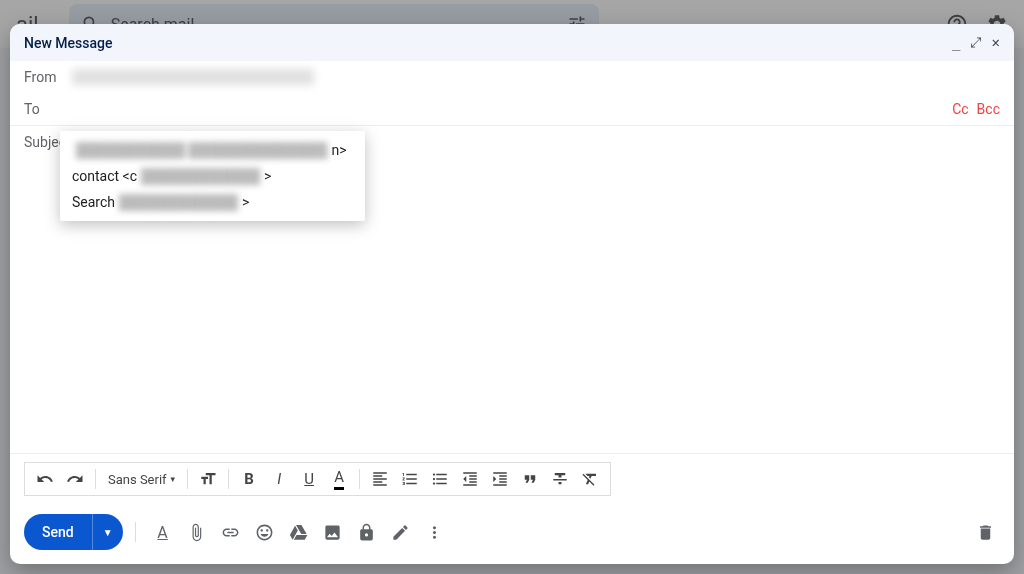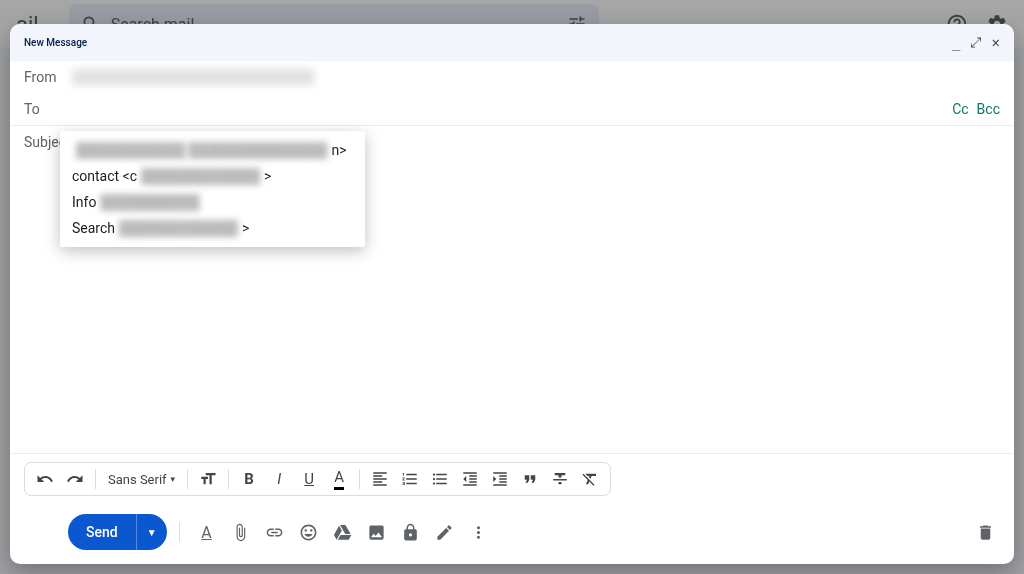--- a/index.html
+++ b/index.html
@@ -66,21 +66,21 @@
     .compose-header {
       background: #f2f6fc;
       padding: 10px 14px;
       display: flex;
       align-items: center;
       justify-content: space-between;
       border-radius: 10px 10px 0 0;
     }
     .compose-title {
       color: #041e49;
-      font-size: 10px;
+      font-size: 14px;
       font-weight: 500;
     }
     .compose-win-controls {
       display: flex;
       gap: 10px;
       color: #444;
     }
     .win-btn { cursor: pointer; font-size: 14px; font-family: monospace; }
 
     .compose-body {
@@ -103,21 +103,21 @@
     }
     .field-value {
       flex: 1;
       color: #202124;
     }
     .blur { filter: blur(4px); background: #e0e0e0; color: transparent; display: inline-block; }
     .cc-bcc {
       margin-left: auto;
       display: flex;
       gap: 8px;
-      color: #0f766e;
+      color: #ef4444;
       font-size: 14px;
     }
 
     .suggest-dropdown {
       position: absolute;
       left: 50px;
       top: 70px;
       width: 305px;
       background: #fff;
       border-radius: 2px;
@@ -150,21 +150,21 @@
       padding: 8px 14px;
       display: flex;
       align-items: center;
       gap: 4px;
     }
     .format-toolbar {
       display: flex;
       align-items: center;
       gap: 2px;
       border: 1px solid #dadce0;
-      border-radius: 7px;
+      border-radius: 0;
       padding: 2px 6px;
     }
     .tb-btn {
       min-width: 28px;
       height: 28px;
       display: flex;
       align-items: center;
       justify-content: center;
       cursor: pointer;
       border-radius: 4px;
@@ -180,21 +180,20 @@
       align-items: center;
       gap: 4px;
     }
     .tb-font::after { content: '▾'; font-size: 9px; }
 
     .send-row {
       display: flex;
       align-items: center;
       padding: 10px 14px 14px;
       gap: 8px;
-      margin-left: 44px;
     }
     .send-btn {
       display: flex;
       align-items: center;
       background: #0b57d0;
       color: #fff;
       border-radius: 18px;
       height: 36px;
       overflow: hidden;
       cursor: pointer;
@@ -293,25 +292,20 @@
           <span></span>
           <span class="suggest-blur">███████████  ██████████████</span>
           <span>n&gt;</span>
         </div>
       <div class="suggest-item">
           <span>contact &lt;c</span>
           <span class="suggest-blur">████████████</span>
           <span>&gt;</span>
         </div>
       <div class="suggest-item">
-          <span>Info </span>
-          <span class="suggest-blur">██████████</span>
-          <span></span>
-        </div>
-      <div class="suggest-item">
           <span>Search </span>
           <span class="suggest-blur">████████████</span>
           <span>&gt;</span>
         </div>
     </div>
 
     <div class="editor-area"></div>
 
     <div class="toolbar-row">
       <div class="format-toolbar">

